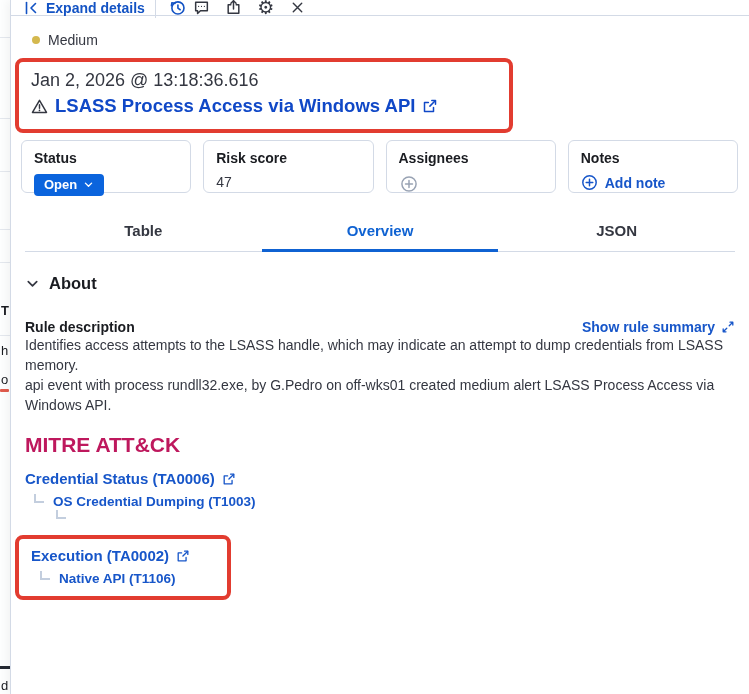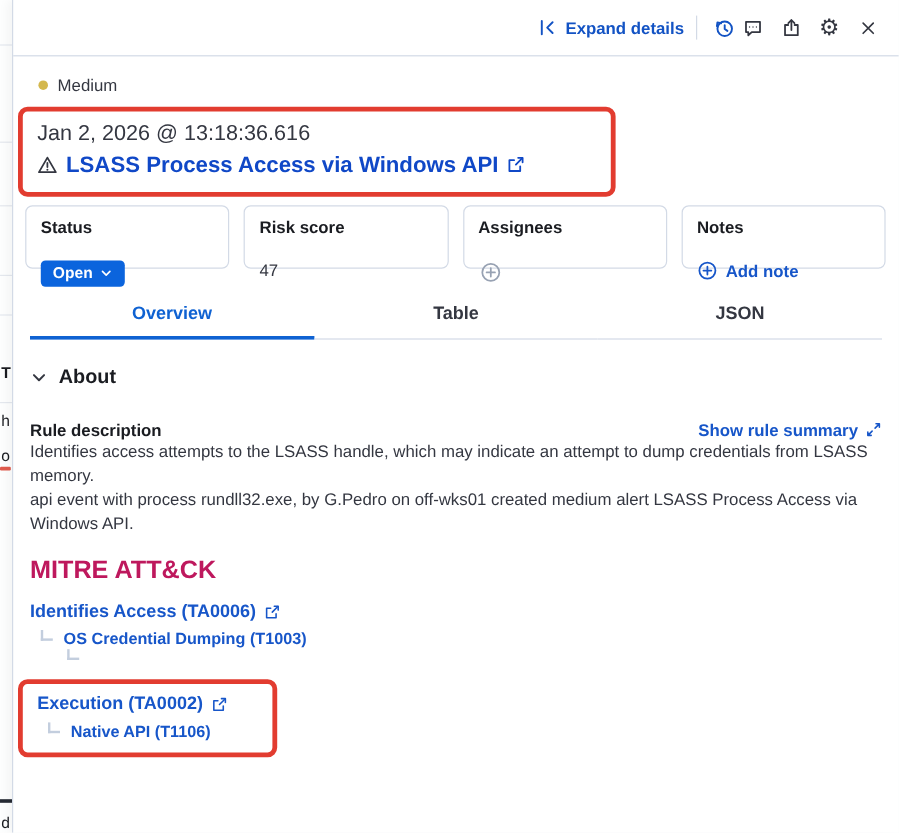--- a/index.html
+++ b/index.html
@@ -12,21 +12,21 @@
   .bg-line { position:absolute; left:0; width:10px; height:1px; background:#e4e8ee; }
   .bg-frag { position:absolute; left:1px; font-size:13px; font-weight:bold; color:#1a1c21; }
   .bg-red-dash { position:absolute; left:0; top:389px; width:9px; height:3px; background:#e05b4d; border-radius:1px; }
   .bg-dark-line { position:absolute; left:0; top:666px; width:10px; height:3px; background:#252a33; }
 
   
   .flyout { position:absolute; left:10px; top:0; right:0; bottom:0; background:#ffffff;
             border-left:1px solid #d3dae6; box-shadow:-4px 0 8px rgba(0,0,0,.04); }
 
   
-  .fly-header { height:47px; display:flex; align-items:center; justify-content:flex-end;
+  .fly-header { height:16px; display:flex; align-items:center; justify-content:flex-start;
                 padding:0 14px 0 12px; border-bottom:1px solid #d3dae6; }
   .fh-left { display:flex; align-items:center; gap:10px; }
   .expand-btn { display:flex; align-items:center; gap:7px; color:#1353c4; font-size:14px;
                 font-weight:bold; cursor:pointer; }
   .v-div { width:1px; height:20px; background:#d3dae6; }
   .icon-btn { display:flex; align-items:center; justify-content:center; width:24px; height:24px; cursor:pointer; }
   .fh-right { display:flex; align-items:center; gap:8px; color:#343741; }
   .gear-glyph { font-family:"DejaVu Sans", sans-serif; font-size:19px; line-height:1; color:#343741; }
 
   .content { padding:0 14px; position:relative; height:662px; }
@@ -41,21 +41,21 @@
 
   .title-box { margin:10px 0 0 -10px; width:498px; padding:8px 12px 10px; }
   .ts { font-size:18px; color:#343741; line-height:20px; }
   .title-row { display:flex; align-items:center; gap:7px; margin-top:3px; cursor:pointer; }
   .alert-title { font-size:18.5px; font-weight:bold; color:#1048c7; line-height:26px; }
 
   
   .cards { display:flex; gap:12px; margin:7px -3px 0 -4px; }
   .card { flex:1; border:1px solid #d3dae6; border-radius:6px; padding:9px 12px; height:53px; background:#fff; }
   .card-label { font-size:14px; font-weight:bold; color:#1a1c21; }
-  .card-body { margin-top:20px; display:flex; align-items:center; gap:7px; }
+  .card-body { margin-top:8px; display:flex; align-items:center; gap:7px; }
   .status-btn { display:inline-flex; align-items:center; gap:6px; background:#0b64dd; color:#fff;
                 font-size:13px; font-weight:bold; padding:3px 10px 4px; border-radius:4px;
                 border:none; cursor:pointer; font-family:inherit; }
   .risk-val { font-size:14px; color:#343741; }
   .add-note { display:flex; align-items:center; gap:7px; color:#1756c9; font-size:14px; font-weight:bold; cursor:pointer; }
 
   
   .tabs { display:flex; margin-top:22px; position:relative; }
   .tab { flex:1; text-align:center; font-size:15px; padding:7px 0 12px; cursor:pointer;
          color:#343741; font-weight:bold; border-bottom:1px solid #d3dae6; }
@@ -229,22 +229,22 @@
                     <path d="M8 4.9v6.2M4.9 8h6.2"></path>
                   </svg>
               </span>
               <span>Add note</span>
             </div>
           </div>
         </div>
       </div>
 
       <div class="tabs">
+        <div class="tab">Table</div>
         <div class="tab active">Overview</div>
-        <div class="tab">Table</div>
         <div class="tab">JSON</div>
       </div>
 
       <div class="about-row">
         <span>
           <svg width="15" height="15" viewBox="0 0 16 16" fill="none" stroke="#343741" stroke-width="1.8" stroke-linecap="round" stroke-linejoin="round">
               <path d="M3.5 6l4.5 4.5L12.5 6"></path>
             </svg>
         </span>
         <span class="about-title">About</span>
@@ -262,21 +262,21 @@
           </span>
         </span>
       </div>
       <p class="para">Identifies access attempts to the LSASS handle, which may indicate an attempt to dump credentials from LSASS memory.</p>
 
       <p class="para">api event with process rundll32.exe, by G.Pedro on off-wks01 created medium alert LSASS Process Access via Windows API.</p>
 
       <div class="mitre-label">MITRE ATT&amp;CK</div>
 
       <div class="tactic">
-        <span>Identifies Access (TA0006)</span>
+        <span>Credential Status (TA0006)</span>
         <span>
           <svg width="14" height="14" viewBox="0 0 16 16" fill="none" stroke="#1756c9" stroke-width="1.5" stroke-linecap="round" stroke-linejoin="round">
               <path d="M9.8 2.5h3.7v3.7"></path>
               <path d="M13.2 2.8L7.9 8.1"></path>
               <path d="M11.5 9.6v3.9h-9v-9h3.9"></path>
             </svg>
         </span>
       </div>
       <div class="tech-row ind-1">
         <span class="l-conn"></span>

